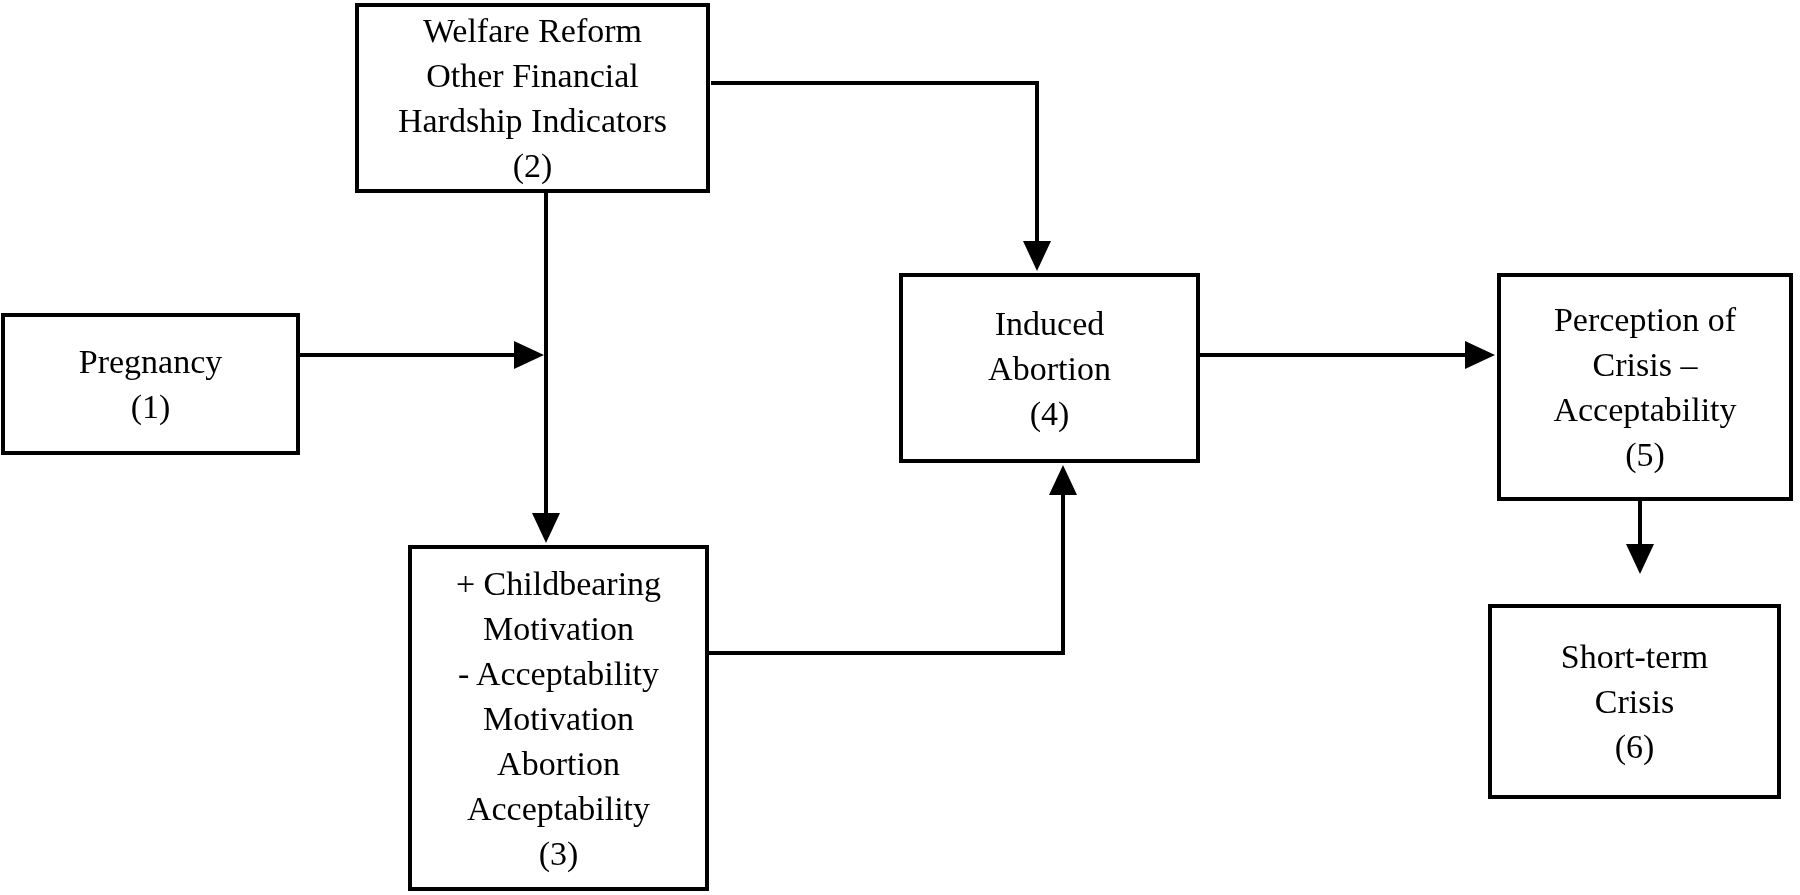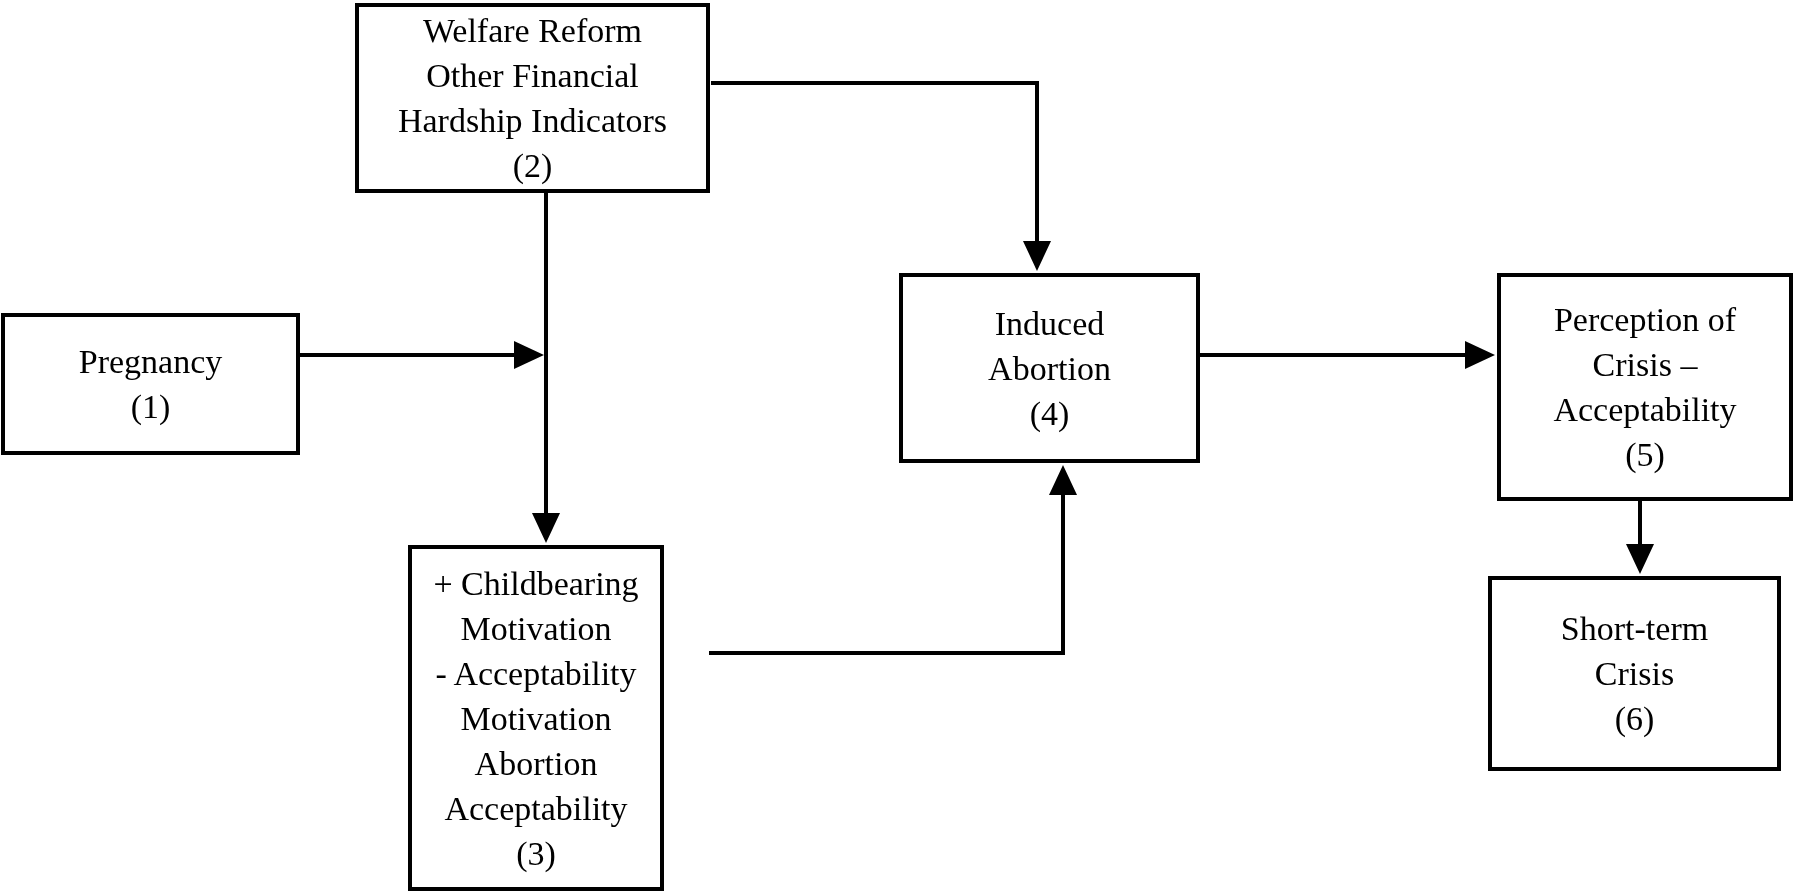--- a/index.html
+++ b/index.html
@@ -45,24 +45,24 @@
     text-align: center;
     font-size: 34px;
     line-height: 45px;
   }
   .node .line {
     white-space: nowrap;
   }
   
   #node-1 { left: 1px;    top: 273px; width: 299px; height: 142px; margin-top: 40px; }
   #node-2 { left: 355px;  top: 3px;   width: 355px; height: 190px; }
-  #node-3 { left: 408px;  top: 545px; width: 256px; height: 346px; }
+  #node-3 { left: 408px;  top: 545px; width: 301px; height: 346px; }
   #node-4 { left: 899px;  top: 273px; width: 301px; height: 190px; }
   #node-5 { left: 1497px; top: 273px; width: 296px; height: 228px; }
-  #node-6 { left: 1488px; top: 576px; width: 293px; height: 195px; }
+  #node-6 { left: 1488px; top: 604px; width: 293px; height: 195px; }
 </style>
 </head>
 <body>
 
 <div class="canvas">
 
   <svg class="edges" viewBox="0 0 1800 895" xmlns="http://www.w3.org/2000/svg" aria-hidden="true">
 
     <g>
       <path d="M 711 83 L 1037 83 L 1037 243"></path>

